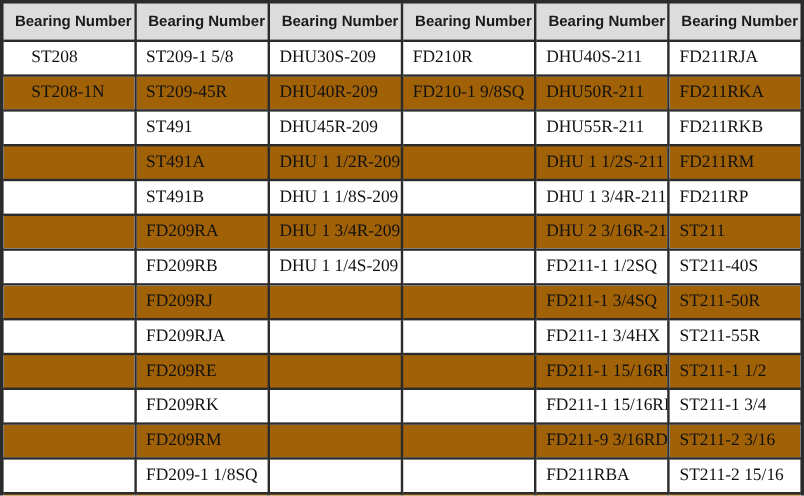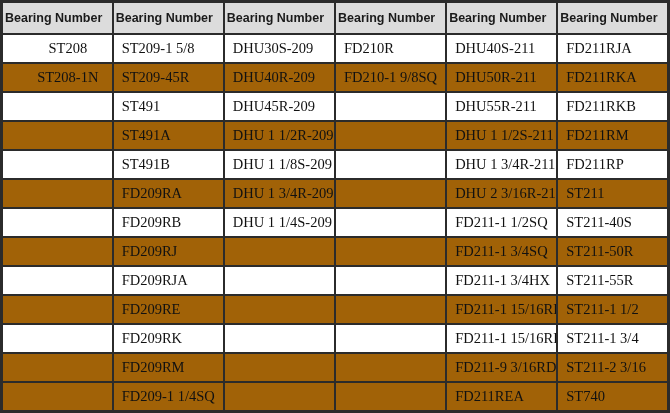--- a/index.html
+++ b/index.html
@@ -18,40 +18,40 @@
     border: 3px solid #2b2b2b;
   }
   table.bearing col { width: 16.6667%; }
   table.bearing th {
     border: 2px solid #2b2b2b;
     background: #dcdcdc;
     font-family: "Liberation Sans", sans-serif;
     font-weight: bold;
     font-size: 12.5px;
     color: #1a1a1a;
-    text-align: left;
+    text-align: right;
     height: 26px;
     padding: 2px 2px;
     white-space: nowrap;
     overflow: hidden;
   }
   table.bearing td {
     border: 2px solid #2b2b2b;
     font-family: "Liberation Serif", serif;
     font-size: 14.5px;
     color: #111111;
     background: #ffffff;
     text-align: left;
     padding: 1px 2px 1px 8px;
     white-space: nowrap;
     overflow: hidden;
     height: 25px;
   }
   table.bearing tr.stripe td { background: #a16207; }
-  table.bearing td.first-col { padding-left: 23px; text-align: center; }
+  table.bearing td.first-col { padding-left: 23px; }
 </style>
 </head>
 <body>
 
 <table class="bearing">
   <colgroup>
     <col>
       <col>
       <col>
       <col>
@@ -159,20 +159,28 @@
         <td>ST211-1 3/4</td>
       </tr>
       <tr class="stripe">
         <td class="first-col"></td>
         <td>FD209RM</td>
         <td></td>
         <td></td>
         <td>FD211-9 3/16RD</td>
         <td>ST211-2 3/16</td>
       </tr>
+      <tr>
+        <td class="first-col"></td>
+        <td>FD209-1 1/8SQ</td>
+        <td></td>
+        <td></td>
+        <td>FD211RBA</td>
+        <td>ST211-2 15/16</td>
+      </tr>
       <tr class="stripe">
         <td class="first-col"></td>
         <td>FD209-1 1/4SQ</td>
         <td></td>
         <td></td>
         <td>FD211REA</td>
         <td>ST740</td>
       </tr>
     </tbody>
 </table>

